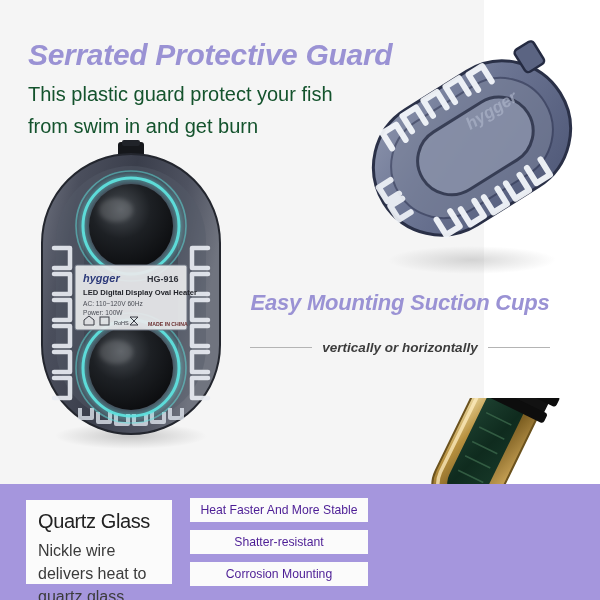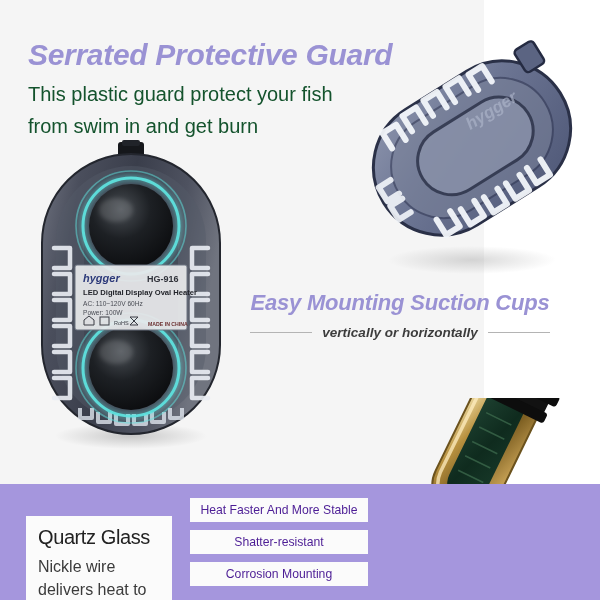--- a/index.html
+++ b/index.html
@@ -48,21 +48,21 @@
     color: #9a92d4;
     letter-spacing: -0.2px;
     white-space: nowrap;
     font-style: italic;
   }
   #suction-sub-row {
     display: flex;
     align-items: center;
     justify-content: center;
     gap: 10px;
-    margin-top: 9px;
+    margin-top: 24px;
   }
   #suction-sub-row .rule {
     height: 1px;
     background: #b4b4b4;
     flex: 1 1 auto;
     max-width: 62px;
   }
   #suction-sub {
     font-size: 13.5px;
     font-weight: bold;
@@ -77,21 +77,20 @@
     left: 0; bottom: 0;
     width: 600px; height: 116px;
     background: #a596dd;
   }
   #quartz-card {
     position: absolute;
     left: 26px; top: 16px;
     width: 146px; height: 84px;
     background: #fbfbfb;
     padding: 11px 12px 0 12px;
-    margin-top: 16px;
   }
   #quartz-title {
     font-size: 20px;
     color: #222;
     letter-spacing: -0.4px;
     line-height: 1.05;
   }
   #quartz-desc {
     margin-top: 7px;
     font-size: 16px;

